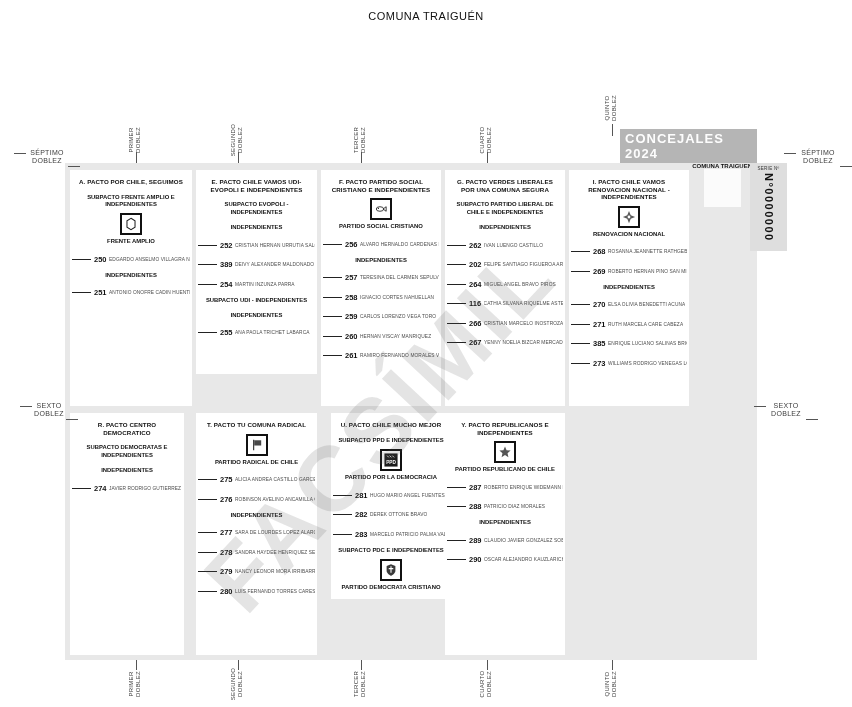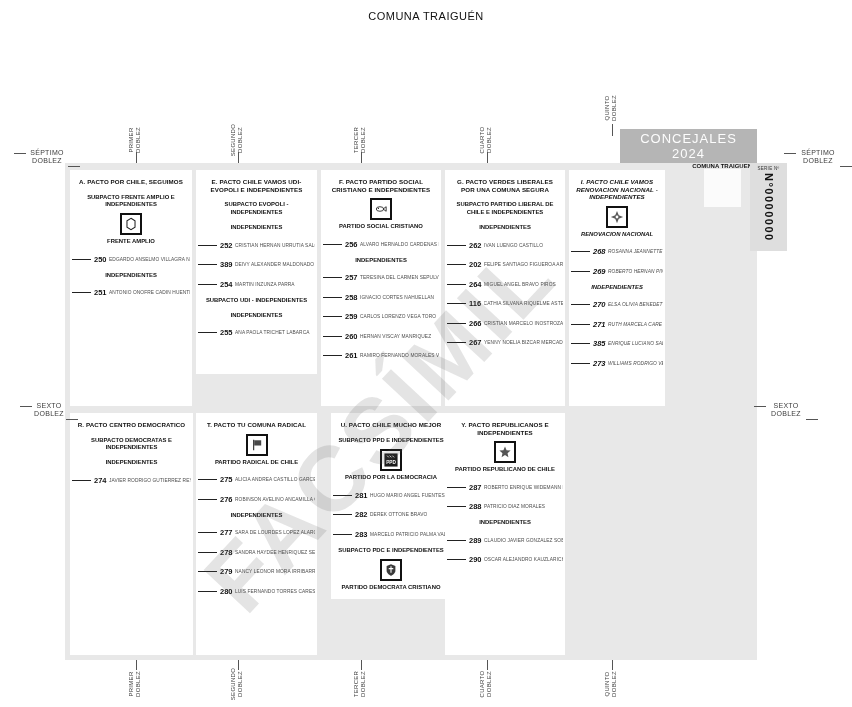--- a/index.html
+++ b/index.html
@@ -9,21 +9,21 @@
   }
   
   .title-wrap{position:absolute;left:0;top:8px;width:852px;text-align:center;}
   .t1{font-size:28px;font-weight:bold;letter-spacing:1.5px;}
   .t2{font-size:21px;letter-spacing:0.5px;margin-top:1px;}
   .t3{font-size:11px;letter-spacing:0.5px;margin-top:2px;}
   
   .ballot{position:absolute;left:65px;top:163px;width:692px;height:497px;background:#e8e8e8;}
   .headerbox{position:absolute;left:620px;top:129px;width:137px;height:34px;background:#b5b5b5;
     padding:2px 5px;box-sizing:border-box;}
-  .headerbox .hb1{font-size:13px;font-weight:normal;color:#fdfdfd;letter-spacing:1px;text-align:center;}
+  .headerbox .hb1{font-size:13px;font-weight:bold;color:#fdfdfd;letter-spacing:1px;text-align:left;}
   .headerbox .hb2{font-size:6px;font-weight:bold;color:#111;text-align:right;margin-top:2px;}
   .whitepatch{position:absolute;left:704px;top:169px;width:37px;height:38px;background:#fbfbfb;}
   .serialbox{position:absolute;left:750px;top:163px;width:37px;height:88px;background:#dedede;
     display:flex;flex-direction:column;align-items:center;padding-top:3px;box-sizing:border-box;}
   .serial-label{font-size:4.5px;color:#333;letter-spacing:0.3px;}
   .serial-num{writing-mode:vertical-rl;font-weight:bold;font-size:11px;letter-spacing:1.5px;margin-top:2px;color:#111;}
   
   .pactcol{position:absolute;background:#ffffff;overflow:hidden;box-sizing:border-box;}
   .pact-title{font-size:6.2px;font-weight:bold;text-align:center;line-height:7.6px;margin:8px 5px 0 5px;letter-spacing:0.1px;}
   .subpact{font-size:5.9px;font-weight:bold;text-align:center;line-height:7.4px;margin:8px 5px 0 5px;}
@@ -178,21 +178,21 @@
         <span class="cline"></span>
         <span class="cnum">266</span>
         <span class="cname">CRISTIAN MARCELO INOSTROZA PAVEZ</span>
       </div>
       <div class="cand">
         <span class="cline"></span>
         <span class="cnum">267</span>
         <span class="cname">YENNY NOELIA BIZCAR MERCADO</span>
       </div>
     </div>
-    <div class="pactcol" style="left: 504px; top: 7px; width: 96px; height: 236px; font-style: italic;">
+    <div class="pactcol" style="left: 504px; top: 7px; width: 120px; height: 236px;">
       <div class="pact-title">I. PACTO CHILE VAMOS RENOVACION NACIONAL - INDEPENDIENTES</div>
       <div class="party-header">
         <div class="party-iconbox">
           <svg viewBox="0 0 16 16">
             <path d="M8 1 10 6 15 8 10 10 8 15 6 10 1 8 6 6Z" fill="#5a5a5a"></path>
             <circle cx="8" cy="8" r="1.6" fill="#fff"></circle>
           </svg>
         </div>
         <div class="party-name">RENOVACION NACIONAL</div>
       </div>
@@ -221,21 +221,21 @@
         <span class="cline"></span>
         <span class="cnum">385</span>
         <span class="cname">ENRIQUE LUCIANO SALINAS BRIONES</span>
       </div>
       <div class="cand">
         <span class="cline"></span>
         <span class="cnum">273</span>
         <span class="cname">WILLIAMS RODRIGO VENEGAS LOPEZ</span>
       </div>
     </div>
-    <div class="pactcol" style="left: 5px; top: 250px; width: 123px; height: 242px;">
+    <div class="pactcol" style="left: 5px; top: 250px; width: 114px; height: 242px;">
       <div class="pact-title">R. PACTO CENTRO DEMOCRATICO</div>
       <div class="subpact">SUBPACTO DEMOCRATAS E INDEPENDIENTES</div>
       <div class="indep-label">INDEPENDIENTES</div>
       <div class="cand">
         <span class="cline"></span>
         <span class="cnum">274</span>
         <span class="cname">JAVIER RODRIGO GUTIERREZ REYES</span>
       </div>
     </div>
     <div class="pactcol" style="left: 131px; top: 250px; width: 121px; height: 242px;">

